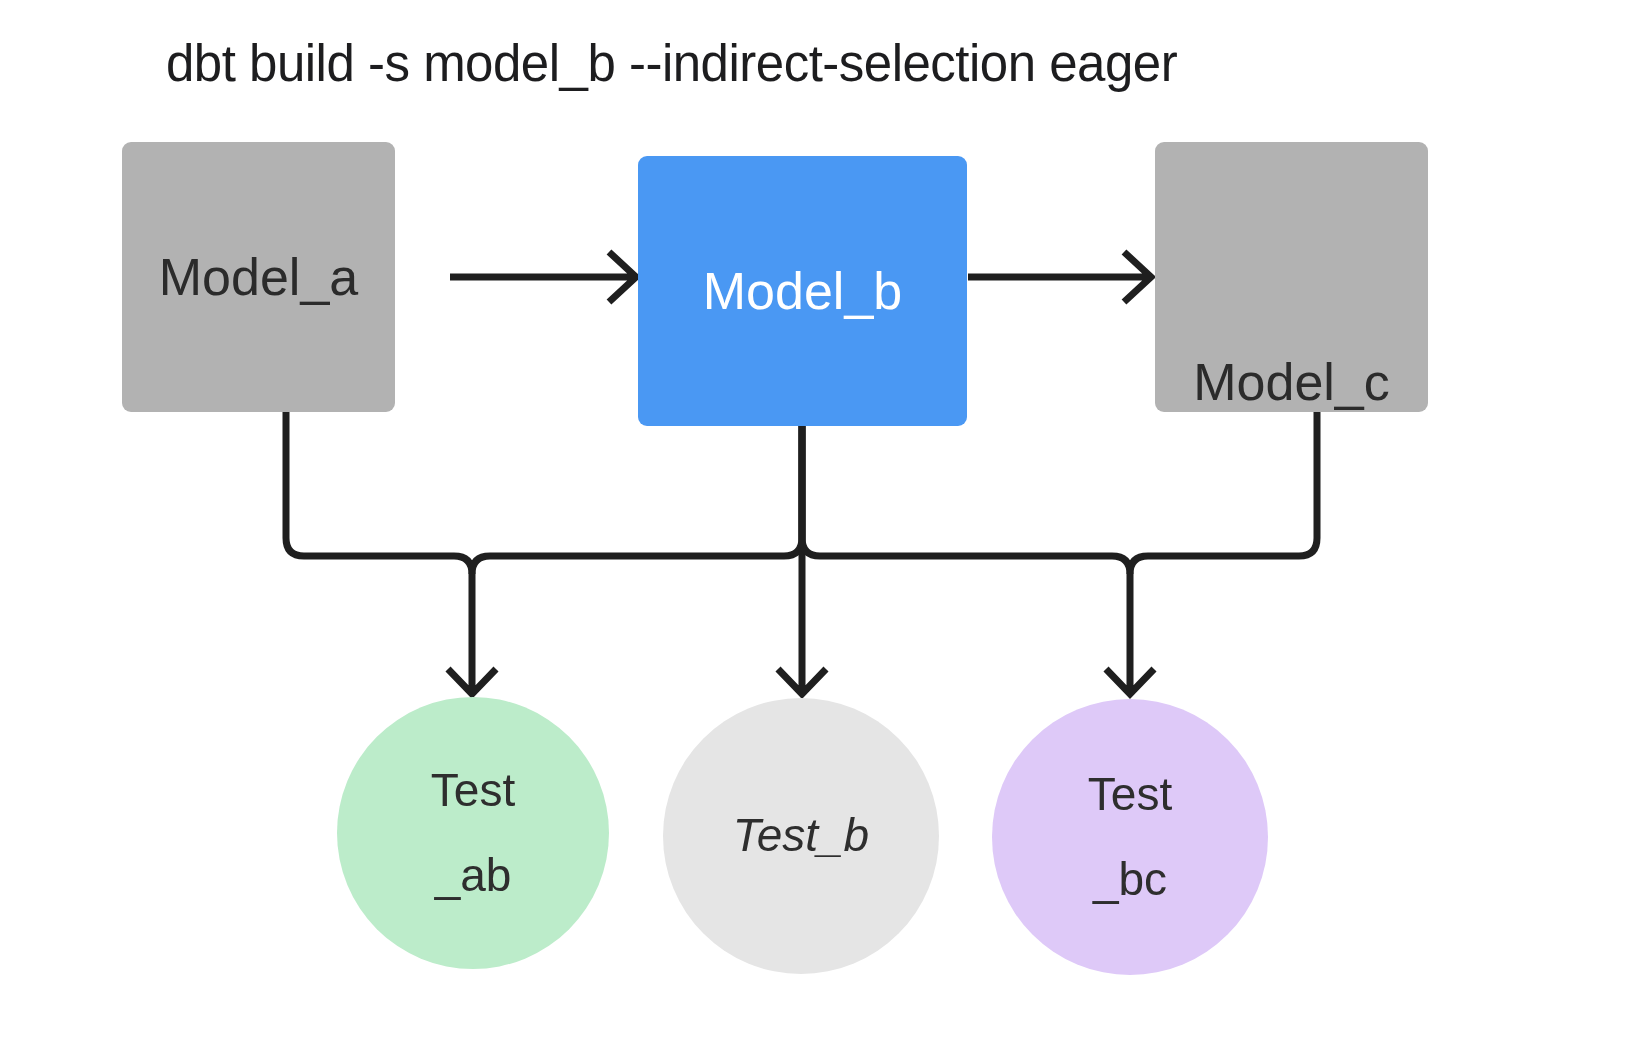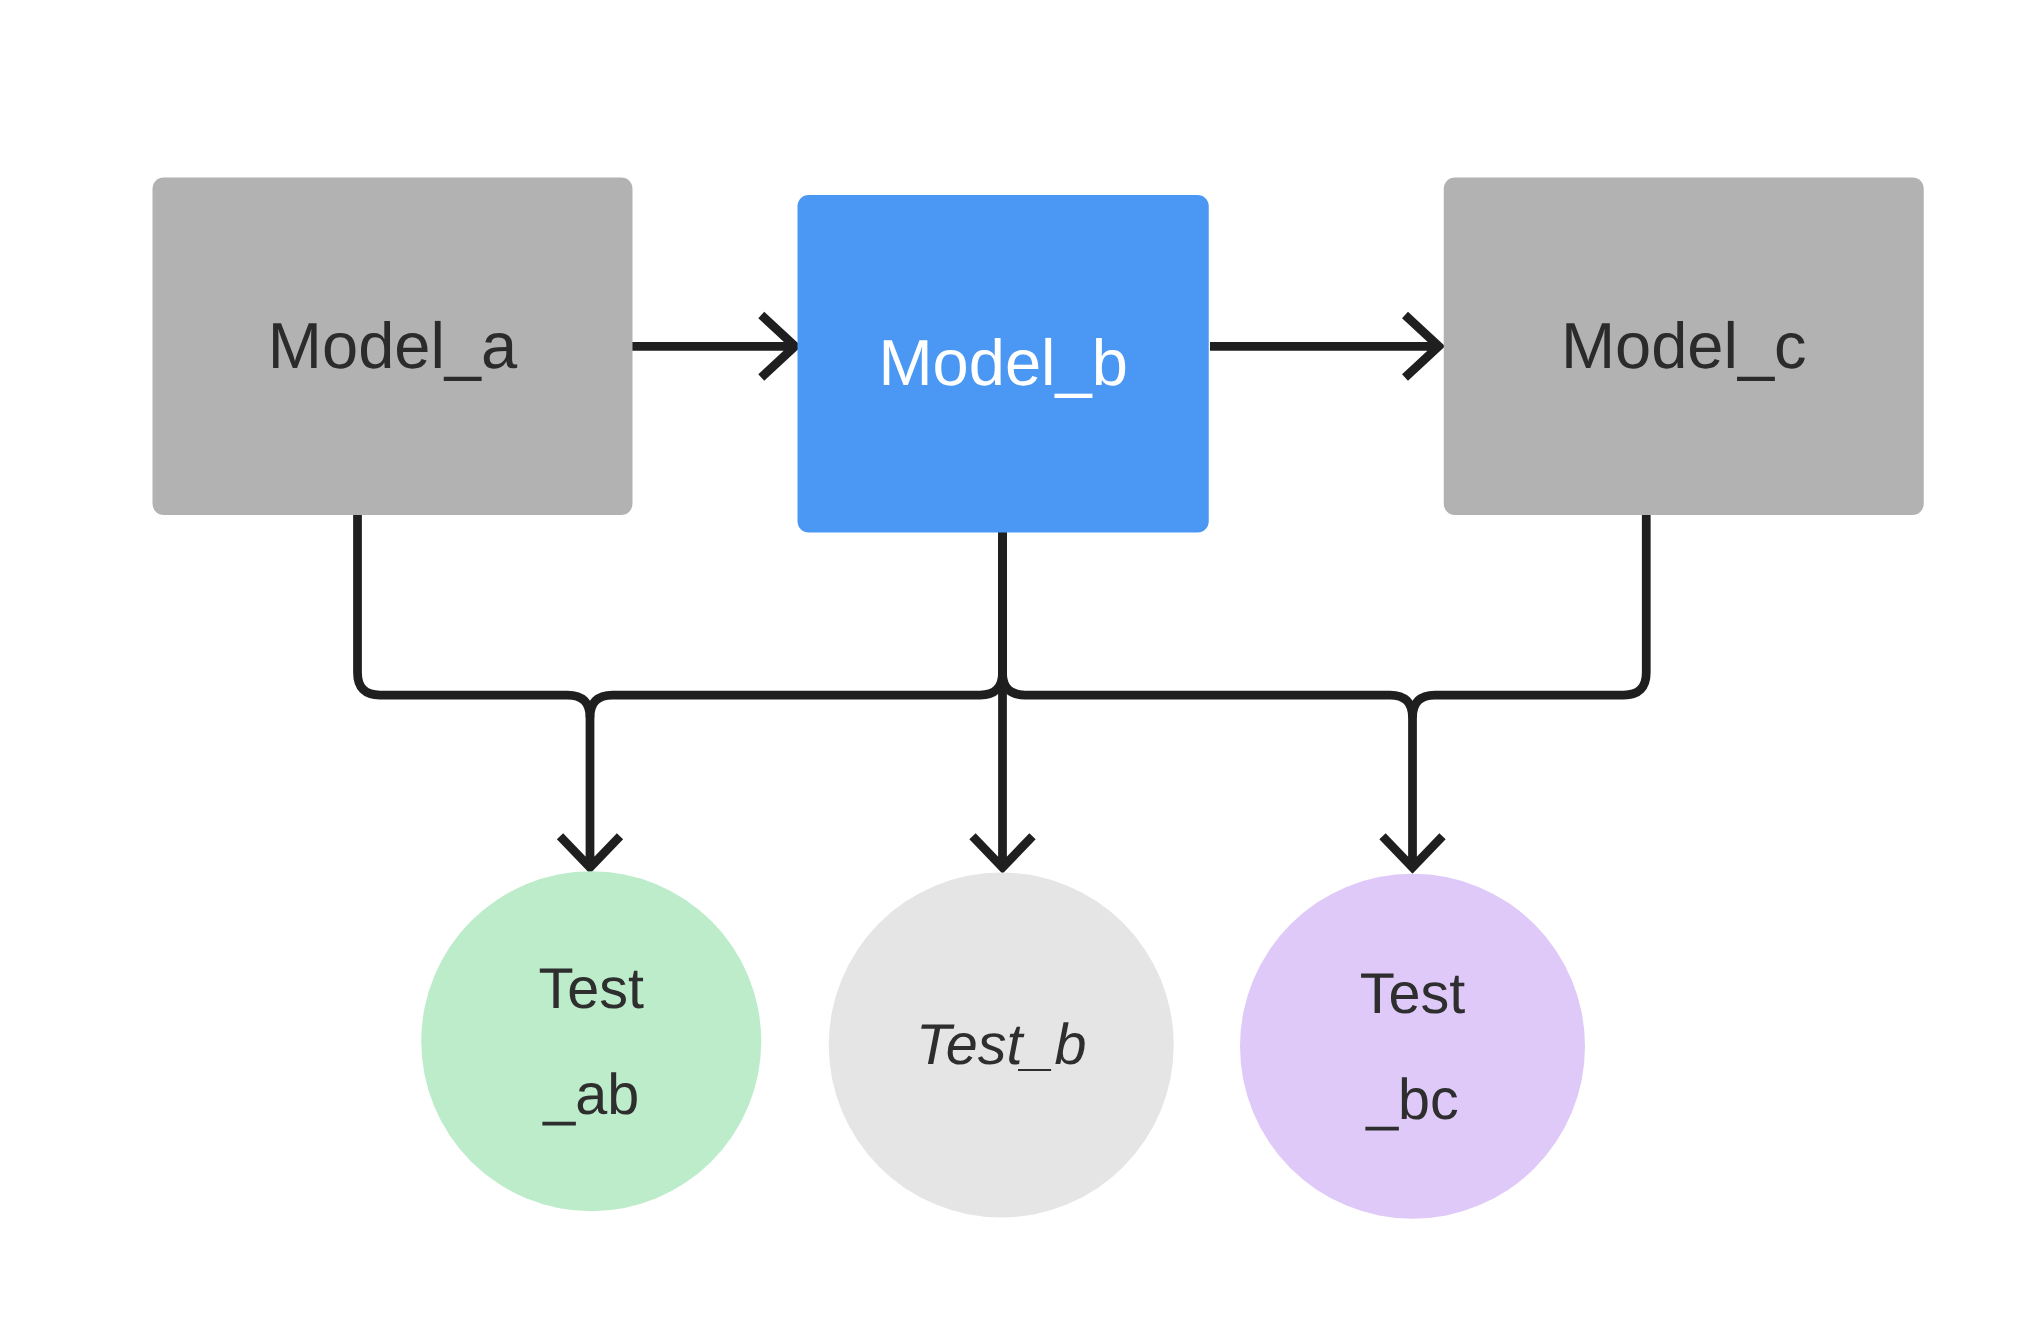--- a/index.html
+++ b/index.html
@@ -30,21 +30,21 @@
   .connectors path {
     fill: none;
     stroke: #1f1f1f;
     stroke-width: 7;
     stroke-linecap: butt;
     stroke-linejoin: miter;
   }
   .model {
     position: absolute;
     top: 142px;
-    width: 384px;
+    width: 273px;
     height: 270px;
     border-radius: 9px;
     display: flex;
     align-items: center;
     justify-content: center;
     font-size: 52px;
     font-weight: 500;
   }
   .model-a { left: 122px; }
   .model-b { left: 638px; width: 329px; margin-top: 14px; }
@@ -64,20 +64,21 @@
   .test-ab { left: 337px; top: 697px; width: 272px; height: 272px; }
   .test-b  { left: 663px; top: 698px; width: 276px; height: 276px; }
   .test-bc { left: 992px; top: 699px; width: 276px; height: 276px; }
   .label-line { display: block; }
 </style>
 </head>
 <body>
 
 <div class="canvas" style="background-color: rgb(255, 255, 255);">
 
+  <div class="title" style="color: rgb(29, 29, 31);">dbt build -s model_b --indirect-selection eager</div>
 
   <svg class="connectors" viewBox="0 0 1630 1060" aria-hidden="true">
 
     <path d="M450 277 H631 M609 252 L636 277 L609 302" style="stroke: rgb(31, 31, 31);"></path>
 
     <path d="M968 277 H1146 M1124 252 L1151 277 L1124 302" style="stroke: rgb(31, 31, 31);"></path>
 
     <path d="M286 412 V538 Q286 556 304 556 H454 Q472 556 472 574 V691 M448 669 L472 694 L496 669" style="stroke: rgb(31, 31, 31);"></path>
 
     <path d="M802 412 V538 Q802 556 784 556 H490 Q472 556 472 574" style="stroke: rgb(31, 31, 31);"></path>
@@ -90,21 +91,21 @@
   </svg>
 
   <div class="model model-a" style="background-color: rgb(178, 178, 178); color: rgb(43, 43, 43);">
     <span class="label-line">Model_a</span>
   </div>
 
   <div class="model model-b" style="background-color: rgb(74, 152, 243); color: rgb(255, 255, 255);">
     <span class="label-line">Model_b</span>
   </div>
 
-  <div class="model model-c" style="background-color: rgb(178, 178, 178); color: rgb(43, 43, 43);">
+  <div class="model model-c" style="background-color: rgb(178, 178, 178); color: rgb(43, 43, 43); align-items: flex-end;">
     <span class="label-line">Model_c</span>
   </div>
 
   <div class="test test-ab" style="background-color: rgb(188, 236, 202); color: rgb(46, 46, 46);">
     <span class="label-line">Test</span>
     <span class="label-line">_ab</span>
   </div>
 
   <div class="test test-b" style="background-color: #e5e5e5; color: rgb(46, 46, 46); font-style: italic;">
     <span class="label-line">Test_b</span>

